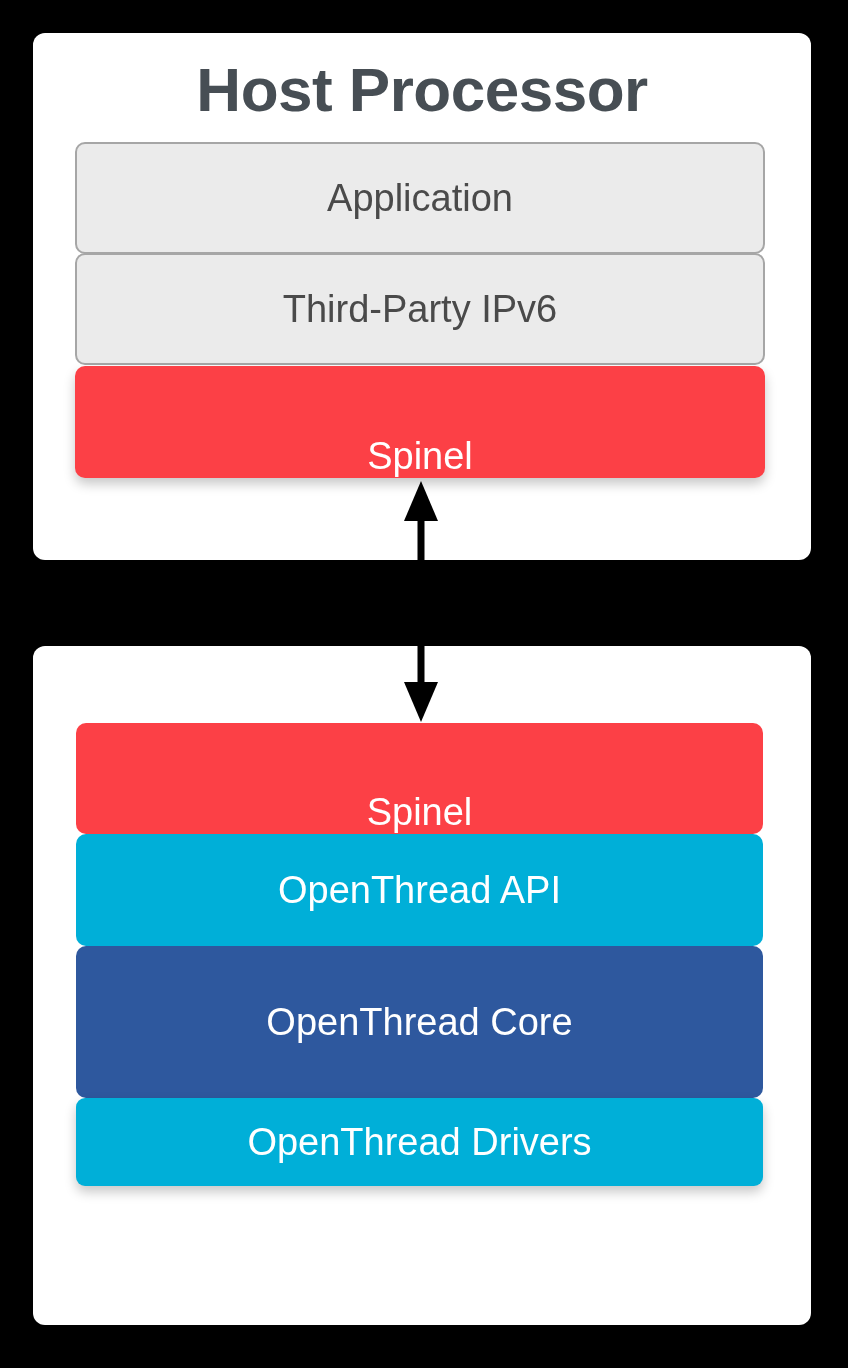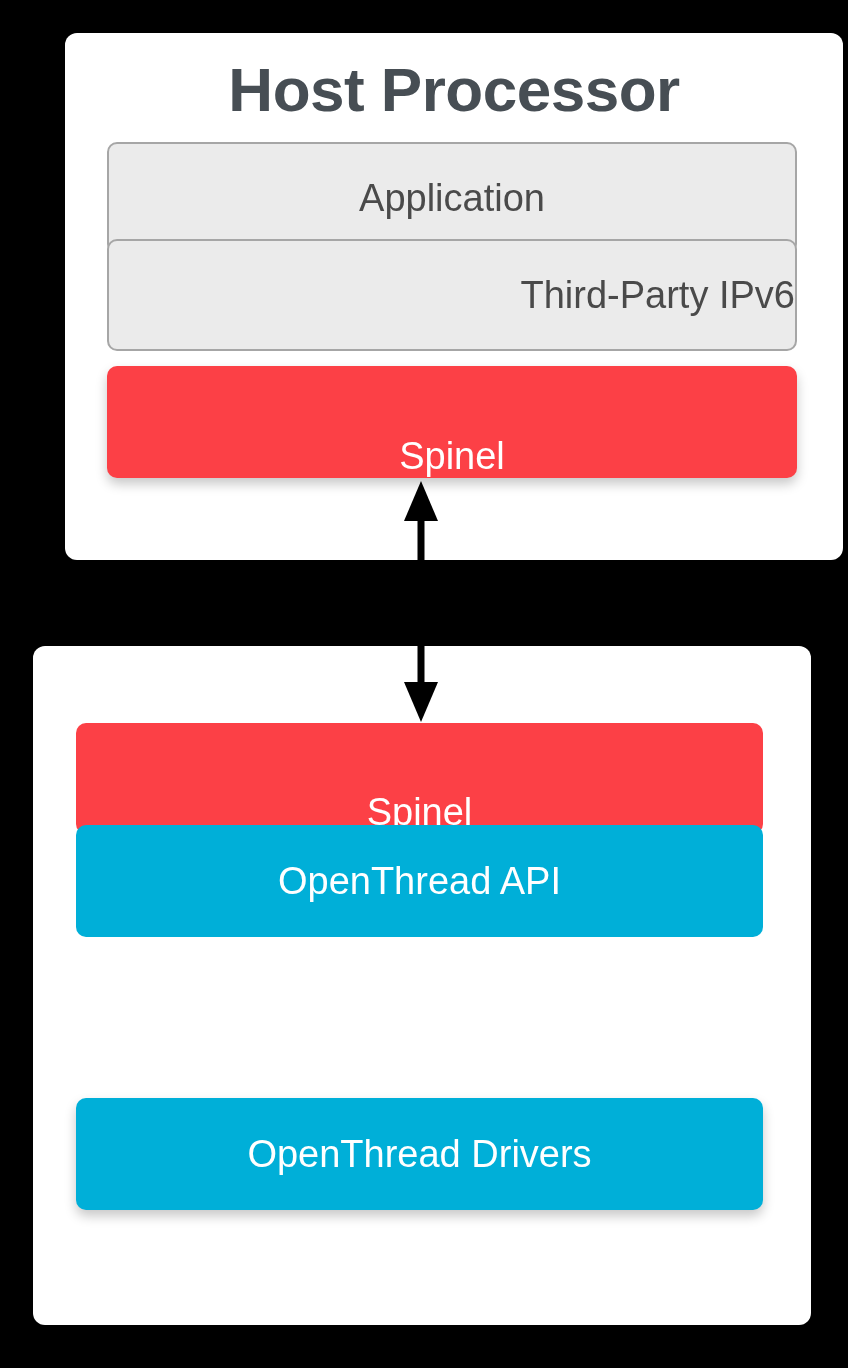--- a/index.html
+++ b/index.html
@@ -14,21 +14,21 @@
     font-family: "Liberation Sans", sans-serif;
     overflow: hidden;
   }
   .card {
     position: absolute;
     left: 33px;
     width: 778px;
     background: var(--card, #fff);
     border-radius: 12px;
   }
-  #host-card { top: 33px; height: 527px; margin-left: 32px; }
+  #host-card { top: 33px; height: 527px; }
   #soc-card  { top: 646px; height: 679px; }
 
   .card-title {
     position: absolute;
     left: 0;
     right: 0;
     text-align: center;
     font-size: 62px;
     line-height: 66px;
     font-weight: bold;
@@ -55,28 +55,28 @@
     border: 2px solid var(--gray-border, #A6A6A6);
     color: var(--gray-text, #4A4A4A);
   }
   .layer-red  { background: var(--red, #FC4046);  color: var(--white-text, #fff); align-items: flex-end; }
   .layer-cyan { background: var(--cyan, #00AFD8); color: var(--white-text, #fff); }
   .layer-navy { background: var(--navy, #2E589E); color: var(--white-text, #fff); }
   .shadowed   { box-shadow: 0 6px 12px rgba(0,0,0,0.22); }
 
   
   #host-layer-0 { top: 109px; height: 112px; }
-  #host-layer-1 { top: 206px; height: 112px; justify-content: flex-end; }
+  #host-layer-1 { top: 220px; height: 112px; }
   #host-layer-2 { top: 333px; height: 112px; }
 
   
   #soc-layer-0 { top: 77px;  height: 111px; }
-  #soc-layer-1 { top: 179px; height: 112px; align-items: center; }
+  #soc-layer-1 { top: 188px; height: 112px; align-items: center; }
   #soc-layer-2 { top: 300px; height: 152px; }
-  #soc-layer-3 { top: 452px; height: 112px; }
+  #soc-layer-3 { top: 452px; height: 88px; border-radius: 9px; }
 
   #arrow-svg {
     position: absolute;
     left: 0; top: 0;
     width: 848px; height: 1368px;
     pointer-events: none;
   }
 </style>
 </head>
 <body>
@@ -99,20 +99,23 @@
 
 <div class="card" id="soc-card">
   <div class="layer layer-red" id="soc-layer-0">
     <span>Spinel</span>
   </div>
 
   <div class="layer layer-cyan" id="soc-layer-1">
     <span>OpenThread API</span>
   </div>
 
+  <div class="layer layer-navy" id="soc-layer-2">
+    <span>OpenThread Core</span>
+  </div>
 
   <div class="layer layer-cyan shadowed" id="soc-layer-3">
     <span>OpenThread Drivers</span>
   </div>
 
 </div>
 
 <svg id="arrow-svg" viewBox="0 0 848 1368" xmlns="http://www.w3.org/2000/svg">
   <rect x="417.5" y="512" width="7" height="178" fill="var(--arrow, #000)"></rect>
   <polygon points="421,481 404,521 438,521" fill="var(--arrow, #000)"></polygon>

